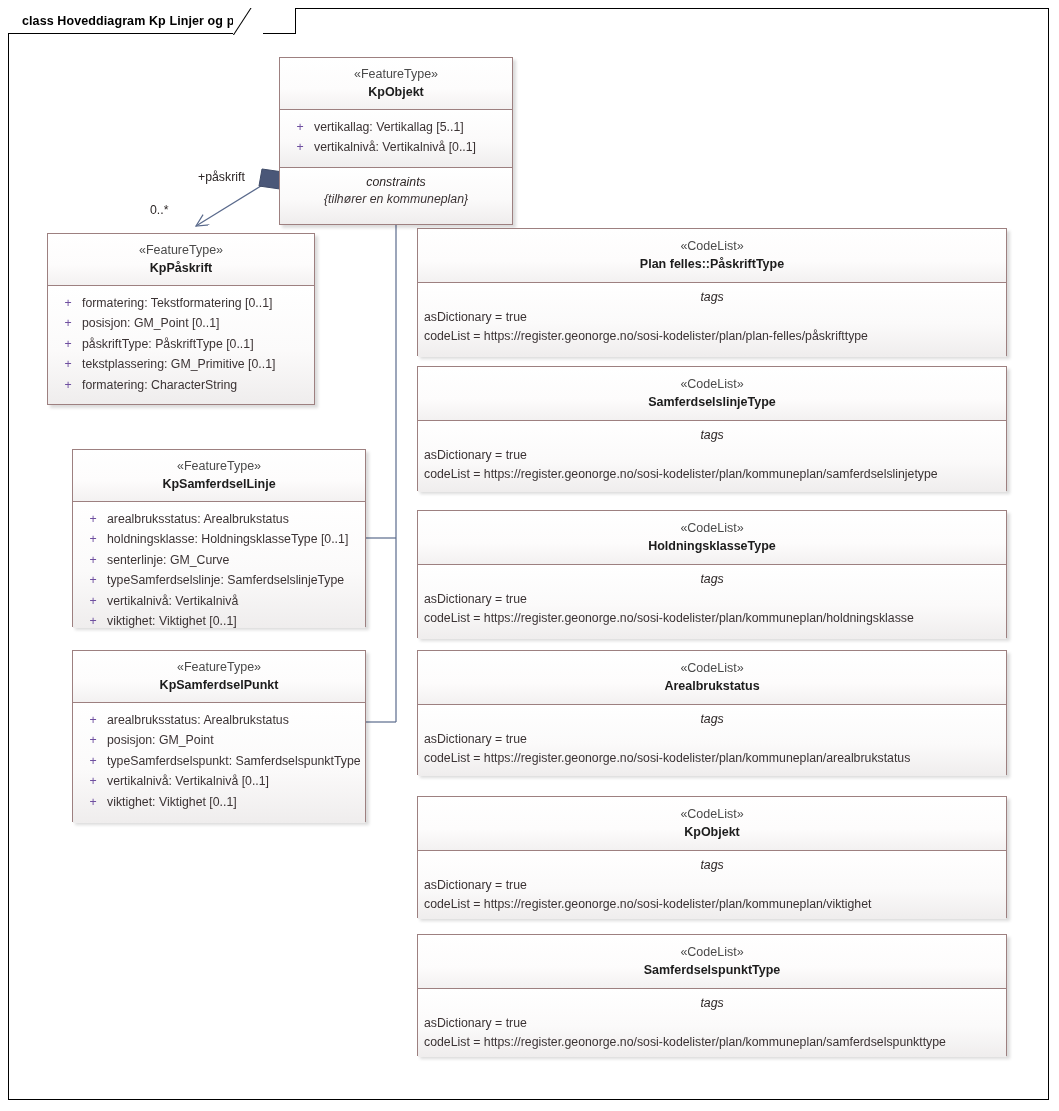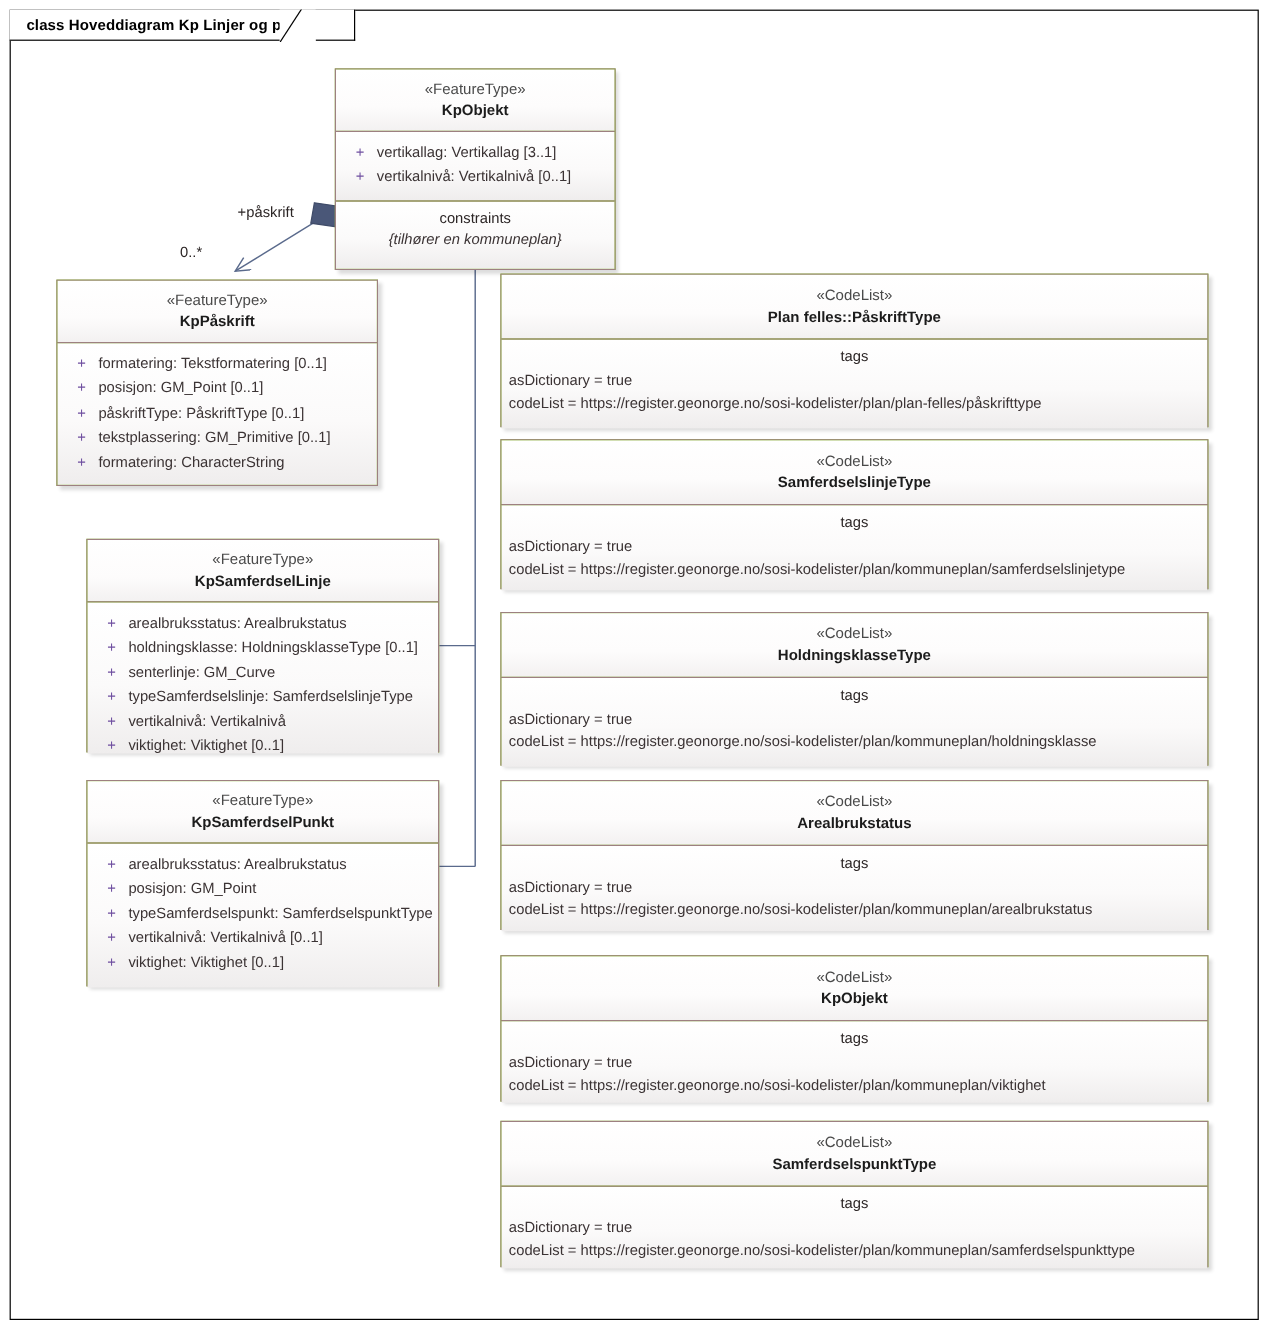--- a/index.html
+++ b/index.html
@@ -70,21 +70,21 @@
     border-left: 1.4px solid #000000;
     transform: rotate(33deg);
     transform-origin: 0 100%;
   }
 
   
   .uml-box {
     position: absolute;
     box-sizing: border-box;
     border: 1.2px solid #9d8080;
-    background: #84cc16;
+    background: #7dd3fc;
     box-shadow: 3px 3px 3px rgba(0,0,0,0.14);
   }
   .uml-box .hdr {
     padding: 8px 6px 9px 6px;
     text-align: center;
     line-height: 1.32;
     background: linear-gradient(to bottom, #ffffff 0%, #fdfcfc 60%, #f3f1f1 100%);
   }
   .uml-box.codelist .hdr {
     padding: 9px 6px 10px 6px;
@@ -124,20 +124,21 @@
     text-align: center;
     color: #6f4fa0;
     font-size: 12.3px;
   }
   .attr-text {
     color: #3b3334;
   }
 
   .sect-title {
     text-align: center;
+    font-style: italic;
     font-size: 12.3px;
     color: #2c2626;
     padding: 7px 4px 3px 4px;
   }
   .sect-lines {
     padding: 1px 6px 10px 6px;
   }
   .sect-line {
     font-size: 12.3px;
     line-height: 1.58;
@@ -206,21 +207,21 @@
 
   <div class="uml-box" style="left:279px; top:57px; width:234px;">
     <div class="hdr">
       <span class="stereo">«FeatureType»</span>
       <span class="cname abstract">KpObjekt</span>
     </div>
     <div class="sect">
       <div class="attrs">
         <div class="attr-row">
           <span class="vis">+</span>
-          <span class="attr-text">vertikallag: Vertikallag [3..1]</span>
+          <span class="attr-text">vertikallag: Vertikallag [5..1]</span>
         </div>
         <div class="attr-row">
           <span class="vis">+</span>
           <span class="attr-text">vertikalnivå: Vertikalnivå [0..1]</span>
         </div>
       </div>
     </div>
     <div class="sect">
       <div class="sect-title">constraints</div>
       <div class="constraint-line">{tilhører en kommuneplan}</div>

